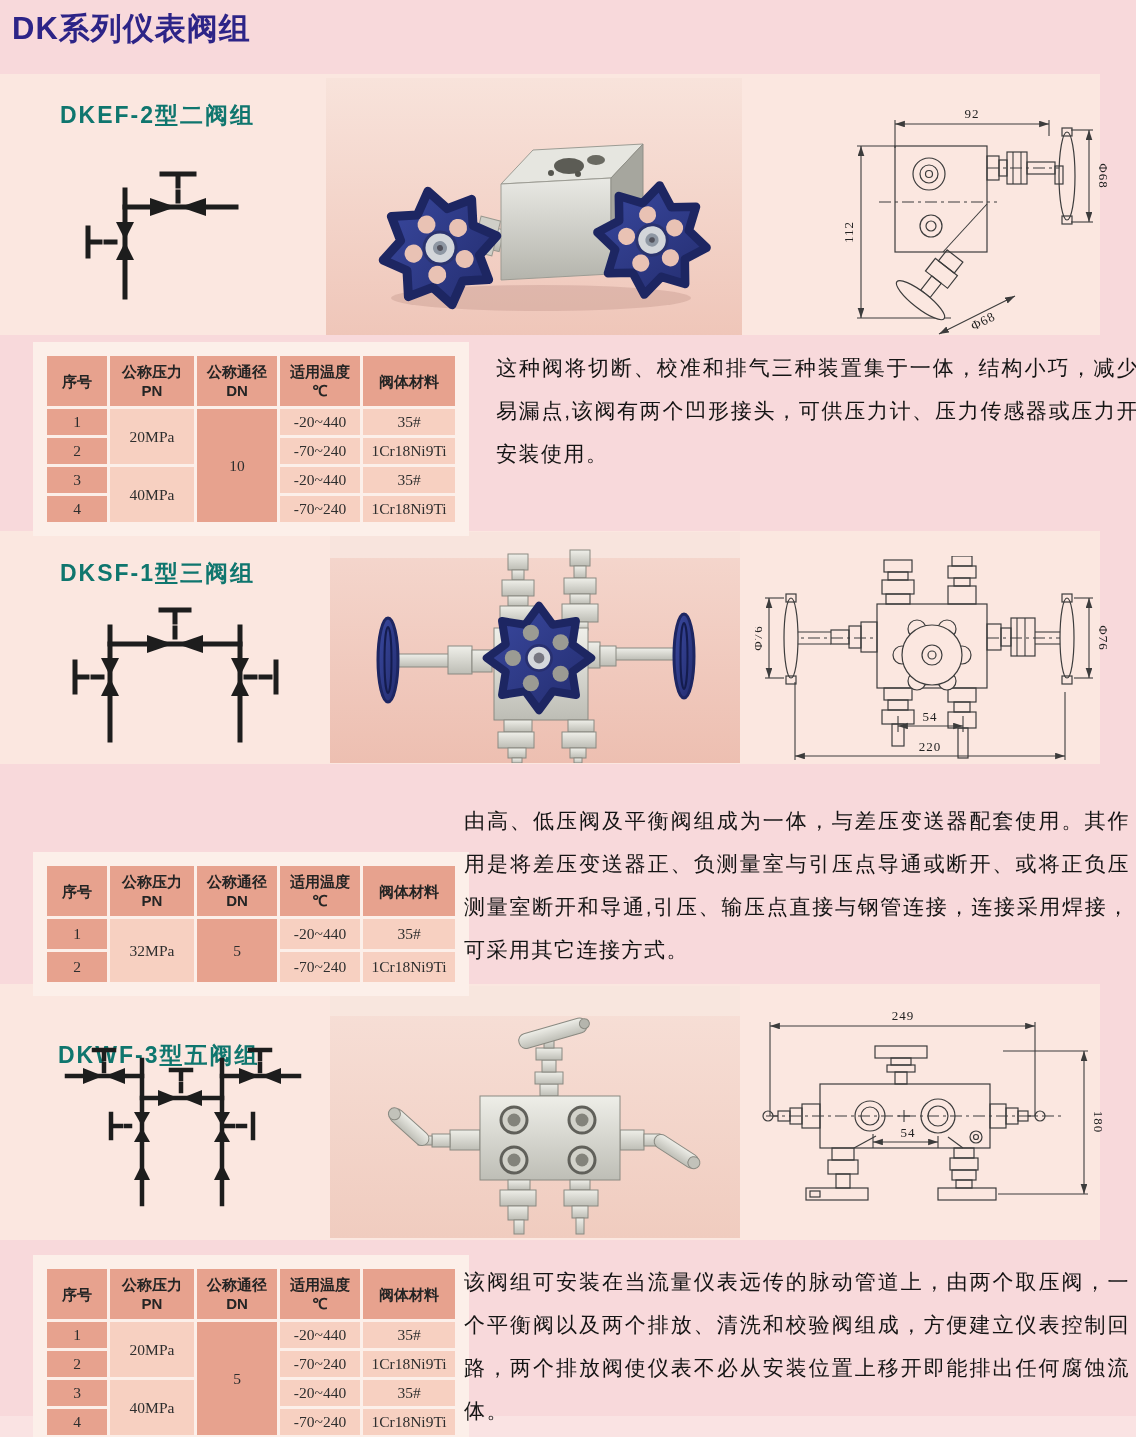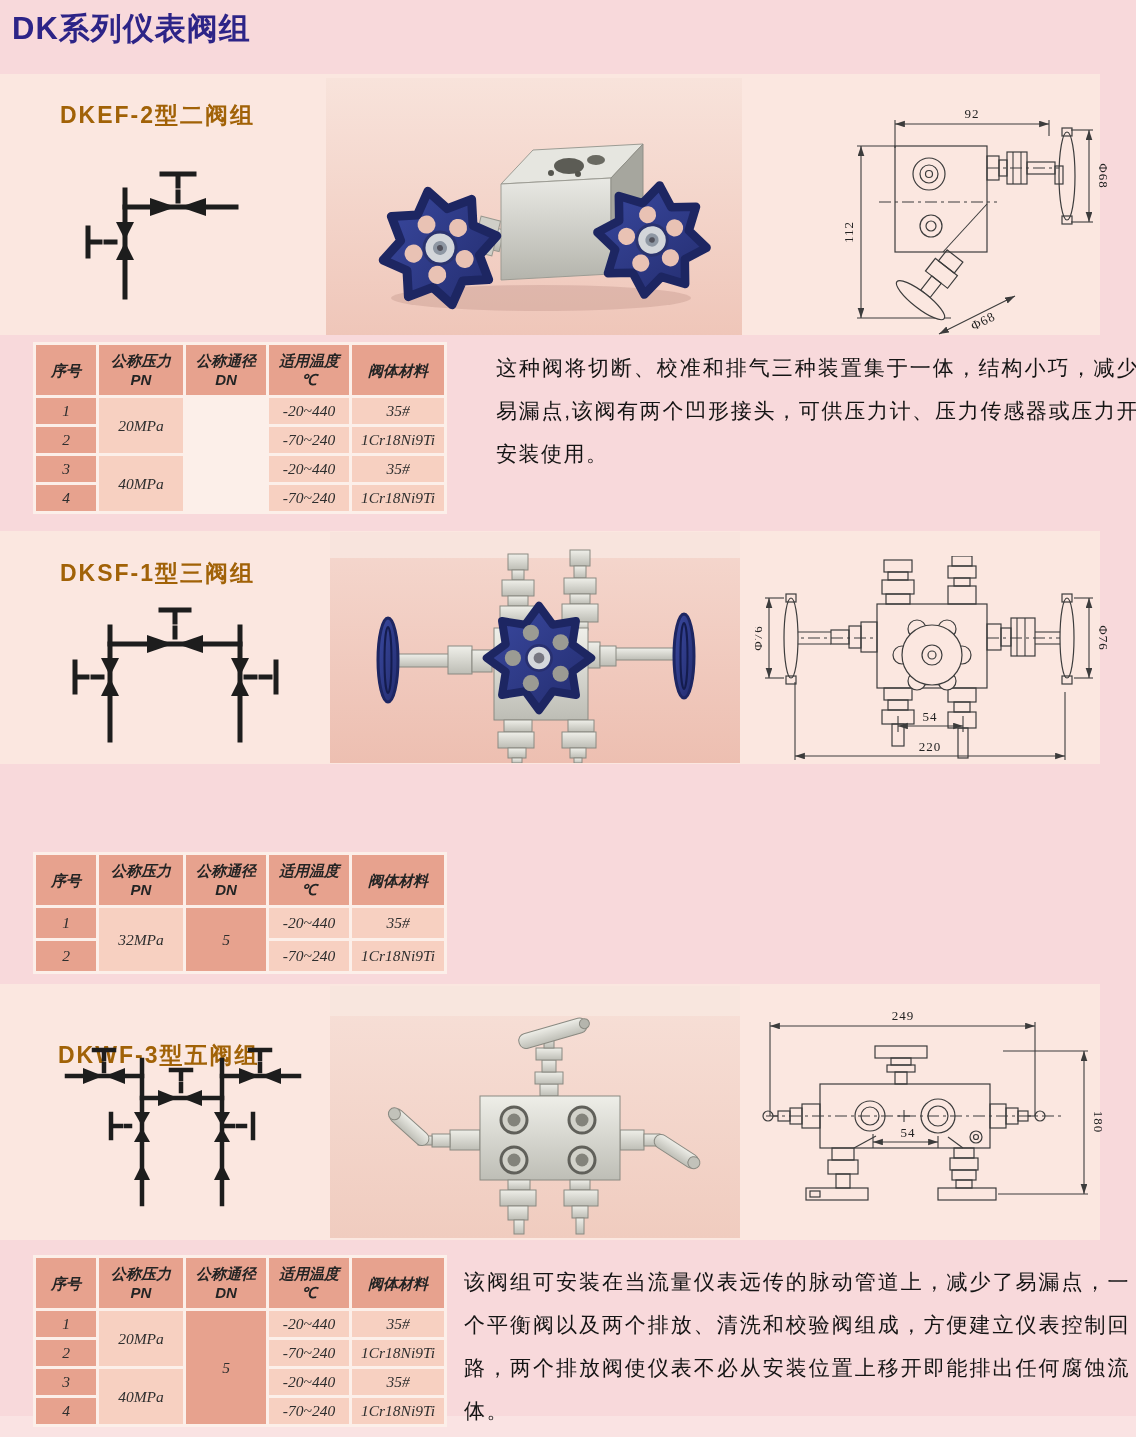--- a/index.html
+++ b/index.html
@@ -12,37 +12,37 @@
   .panel{position:absolute;left:0;width:1100px;background:#fbe7e0;}
   #panel1{top:74px;height:261px;}
   #panel2{top:531px;height:233px;}
   #panel3{top:984px;height:256px;}
   #footband{position:absolute;left:0;top:1416px;width:1136px;height:21px;background:#fae3e3;}
   .page-title{
     position:absolute;left:12px;top:8px;
     font-size:31px;font-weight:bold;color:#2d2487;letter-spacing:1px;
   }
   .sec-heading{
-    position:absolute;font-size:23px;font-weight:bold;color:#a16207;letter-spacing:2px;
+    position:absolute;font-size:23px;font-weight:bold;color:#0f766e;letter-spacing:2px;
   }
   #h1{left:60px;top:100px;}
   #h2{left:60px;top:558px;}
   #h3{left:58px;top:1012px;margin-top:28px;}
   .schem,.photo,.draw{position:absolute;}
   .desc{
     position:absolute;width:666px;font-size:21px;line-height:43px;
     letter-spacing:1.5px;text-align:justify;color:#141414;
   }
   #desc1{left:464px;top:346px;margin-left:32px;}
   #desc2{left:464px;top:799px;}
   #desc3{left:464px;top:1260px;}
   .spec-table{
     position:absolute;display:grid;
     grid-template-columns:60px 84px 80px 80px 92px;
-    gap:3px;padding:3px;background:#fcefe9;font-style:italic;
+    gap:3px;padding:14px;background:#fcefe9;
   }
   #t1,#t3{grid-template-rows:50px 26px 26px 26px 26px;}
   #t2{grid-template-rows:50px 30px 30px;}
   #t1{left:33px;top:342px;}
   #t2{left:33px;top:852px;}
   #t3{left:33px;top:1255px;}
   .cell{
     display:flex;align-items:center;justify-content:center;
     flex-direction:column;text-align:center;
   }
@@ -509,20 +509,21 @@
       </div>
     <div class="cell c-dark hd" style="grid-area:1/4/2/5">
         <span>适用温度</span>
         <span>℃</span>
       </div>
     <div class="cell c-dark hd" style="grid-area:1/5/2/6">
         <span>阀体材料</span>
       </div>
     <div class="cell c-dark num" style="grid-area:2/1/3/2">1</div>
     <div class="cell c-light num" style="grid-area:2/2/4/3">20MPa</div>
+    <div class="cell c-dark num" style="grid-area:2/3/6/4">10</div>
     <div class="cell c-light num" style="grid-area:2/4/3/5">-20~440</div>
     <div class="cell c-light num" style="grid-area:2/5/3/6">35#</div>
     <div class="cell c-dark num" style="grid-area:3/1/4/2">2</div>
     <div class="cell c-light num" style="grid-area:3/4/4/5">-70~240</div>
     <div class="cell c-light num" style="grid-area:3/5/4/6">1Cr18Ni9Ti</div>
     <div class="cell c-dark num" style="grid-area:4/1/5/2">3</div>
     <div class="cell c-light num" style="grid-area:4/2/6/3">40MPa</div>
     <div class="cell c-light num" style="grid-area:4/4/5/5">-20~440</div>
     <div class="cell c-light num" style="grid-area:4/5/5/6">35#</div>
     <div class="cell c-dark num" style="grid-area:5/1/6/2">4</div>
@@ -589,15 +590,16 @@
     <div class="cell c-dark num" style="grid-area:4/1/5/2">3</div>
     <div class="cell c-light num" style="grid-area:4/2/6/3">40MPa</div>
     <div class="cell c-light num" style="grid-area:4/4/5/5">-20~440</div>
     <div class="cell c-light num" style="grid-area:4/5/5/6">35#</div>
     <div class="cell c-dark num" style="grid-area:5/1/6/2">4</div>
     <div class="cell c-light num" style="grid-area:5/4/6/5">-70~240</div>
     <div class="cell c-light num" style="grid-area:5/5/6/6">1Cr18Ni9Ti</div>
   </div>
 
   <div class="desc" id="desc1">这种阀将切断、校准和排气三种装置集于一体，结构小巧，减少了易漏点,该阀有两个凹形接头，可供压力计、压力传感器或压力开关安装使用。</div>
-  <div class="desc" id="desc3">该阀组可安装在当流量仪表远传的脉动管道上，减少了易漏点，一个平衡阀以及两个排放、清洗和校验阀组成，方便建立仪表控制回路，两个排放阀使仪表不必从安装位置上移开即能排出任何腐蚀流体。</div>
+  <div class="desc" id="desc2">由高、低压阀及平衡阀组成为一体，与差压变送器配套使用。其作用是将差压变送器正、负测量室与引压点导通或断开、或将正负压测量室断开和导通,引压、输压点直接与钢管连接，连接采用焊接，可采用其它连接方式。</div>
+  <div class="desc" id="desc3">该阀组可安装在当流量仪表远传的脉动管道上，由两个取压阀，一个平衡阀以及两个排放、清洗和校验阀组成，方便建立仪表控制回路，两个排放阀使仪表不必从安装位置上移开即能排出任何腐蚀流体。</div>
 
 </div>
 
 </body></html>

